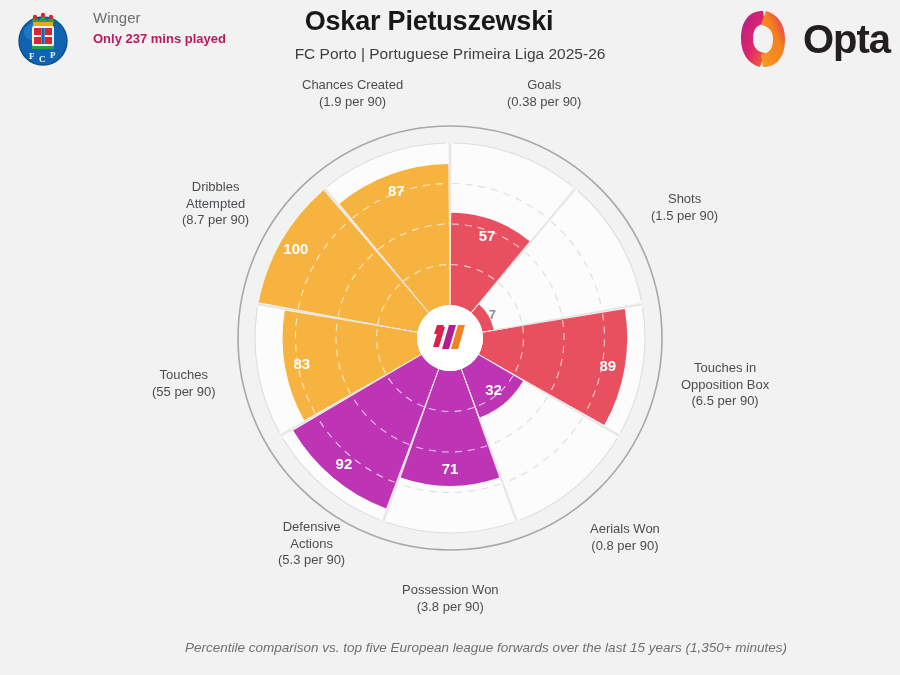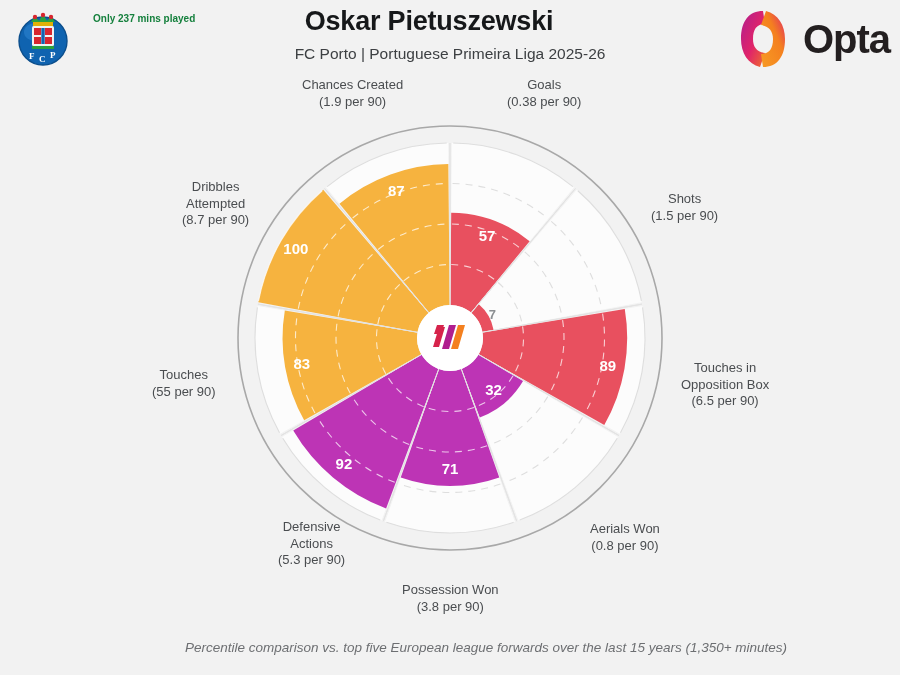--- a/index.html
+++ b/index.html
@@ -12,21 +12,21 @@
   }
   #root{position:relative;width:900px;height:675px;}
 
   
   .header{position:absolute;left:0;top:0;width:900px;height:88px;}
 
   .badge{position:absolute;left:13px;top:10px;width:60px;height:60px;}
 
   .role-block{position:absolute;left:93px;top:8px;}
   .role{font-size:15px;color:#6d6f72;line-height:20px;}
-  .mins{font-size:10px;color:#15803d;font-weight:bold;line-height:21px;text-align:center;}
+  .mins{font-size:13px;color:#be185d;font-weight:bold;line-height:21px;text-align:center;}
 
   .title{
     position:absolute;left:0;top:6px;width:858px;
     text-align:center;font-size:27px;font-weight:bold;color:#16181a;
     letter-spacing:-0.2px;
   }
   .subtitle{
     position:absolute;left:0;top:45px;width:900px;
     text-align:center;font-size:15.5px;color:#3d4043;
   }
@@ -76,20 +76,21 @@
       <rect x="32" y="27" width="7" height="7" fill="#d7262f"></rect>
       <rect x="28.3" y="18" width="3.4" height="16" fill="#0f63b0"></rect>
       <rect x="19" y="36" width="22" height="3" fill="#2aa13f"></rect>
 
       <text x="16" y="49" font-family="Liberation Serif, serif" font-size="9" font-weight="bold" fill="#ffffff">F</text>
       <text x="26" y="52" font-family="Liberation Serif, serif" font-size="9" font-weight="bold" fill="#ffffff">C</text>
       <text x="37" y="48" font-family="Liberation Serif, serif" font-size="9" font-weight="bold" fill="#ffffff">P</text>
     </svg>
 
     <div class="role-block">
+      <div class="role">Winger</div>
       <div class="mins">Only 237 mins played</div>
     </div>
 
     <div class="title">Oskar Pietuszewski</div>
     <div class="subtitle">FC Porto | Portuguese Primeira Liga 2025-26</div>
 
     <div class="opta">
       <svg width="62" height="62" viewBox="0 0 62 62">
         <defs>
           <linearGradient id="optaGradA" x1="0" y1="0" x2="1" y2="1">

